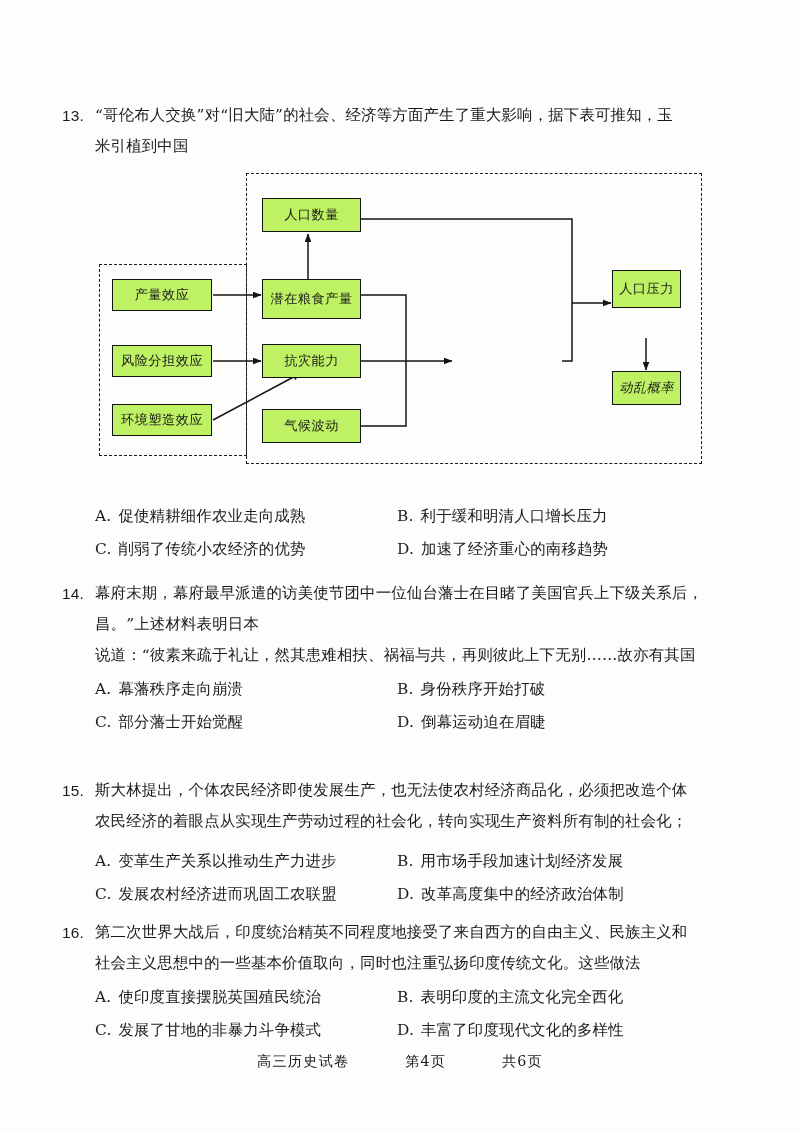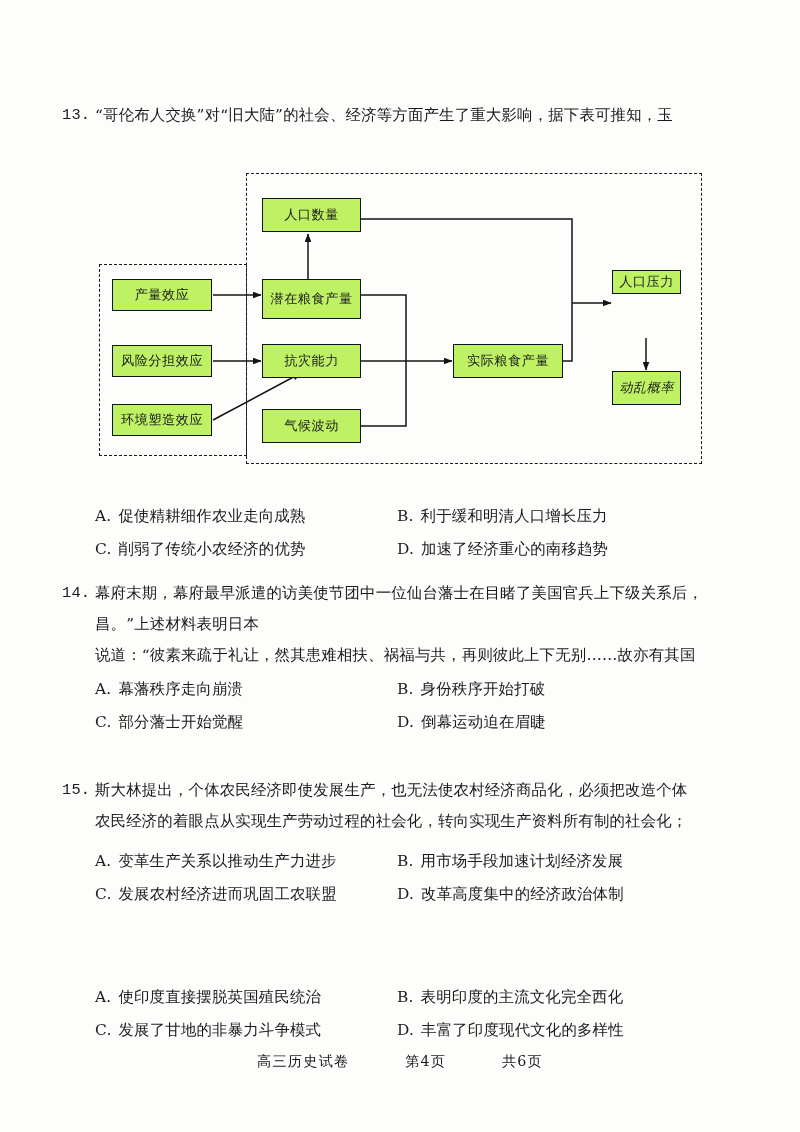--- a/index.html
+++ b/index.html
@@ -35,21 +35,21 @@
     display: flex;
     align-items: flex-start;
     font-size: 15.4px;
     line-height: 31px;
     letter-spacing: 0.2px;
   }
   .q-num {
     flex: 0 0 auto;
     width: 33px;
     text-align: left;
-    font-family: Liberation Mono, monospace;
+    font-family: Liberation Sans, sans-serif;
   }
   .q-body {
     flex: 1 1 auto;
   }
   .q-cont {
     padding-left: 33px;
     font-size: 15.4px;
     line-height: 31px;
     letter-spacing: 0.2px;
   }
@@ -141,20 +141,21 @@
 <body>
 
 <div id="page">
   <div class="paper-tint"></div>
 
   <div class="question" style="top:100px;">
     <div class="q-line">
       <span class="q-num">13.</span>
       <span class="q-body">“哥伦布人交换”对“旧大陆”的社会、经济等方面产生了重大影响，据下表可推知，玉</span>
     </div>
+    <div class="q-cont">米引植到中国</div>
   </div>
 
   <div id="figure">
 
     <div class="dashbox" style="left:4px; top:96px; width:148px; height:192px;"></div>
 
     <div class="dashbox" style="left:151px; top:5px; width:456px; height:291px;"></div>
 
     <svg viewBox="0 0 612 302">
       <defs>
@@ -203,24 +204,21 @@
     </div>
     <div class="node" style="left:167px; top:111px; width:99px; height:40px;">
       <span>潜在粮食产量</span>
     </div>
     <div class="node" style="left:167px; top:176px; width:99px; height:34px;">
       <span>抗灾能力</span>
     </div>
     <div class="node" style="left:167px; top:241px; width:99px; height:34px;">
       <span>气候波动</span>
     </div>
-    <div class="node" style="left:358px; top:176px; width:110px; height:34px;">
-      <span>实际粮食产量</span>
-    </div>
-    <div class="node" style="left:517px; top:102px; width:69px; height:24px;">
+    <div class="node" style="left:517px; top:102px; width:69px; height:38px;">
       <span>人口压力</span>
     </div>
     <div class="node" style="left:517px; top:203px; width:69px; height:34px;font-style:italic;">
       <span>动乱概率</span>
     </div>
   </div>
 
 
   <div class="options" style="top:500px;">
     <div class="opt-row">
@@ -301,20 +299,27 @@
         <span class="opt-key">C.</span>
         <span class="opt-text">发展农村经济进而巩固工农联盟</span>
       </span>
       <span class="opt right">
         <span class="opt-key">D.</span>
         <span class="opt-text">改革高度集中的经济政治体制</span>
       </span>
     </div>
   </div>
 
+  <div class="question" style="top:917px;">
+    <div class="q-line">
+      <span class="q-num">16.</span>
+      <span class="q-body">第二次世界大战后，印度统治精英不同程度地接受了来自西方的自由主义、民族主义和</span>
+    </div>
+    <div class="q-cont">社会主义思想中的一些基本价值取向，同时也注重弘扬印度传统文化。这些做法</div>
+  </div>
 
   <div class="options" style="top:981px;">
     <div class="opt-row">
       <span class="opt left">
         <span class="opt-key">A.</span>
         <span class="opt-text">使印度直接摆脱英国殖民统治</span>
       </span>
       <span class="opt right">
         <span class="opt-key">B.</span>
         <span class="opt-text">表明印度的主流文化完全西化</span>

